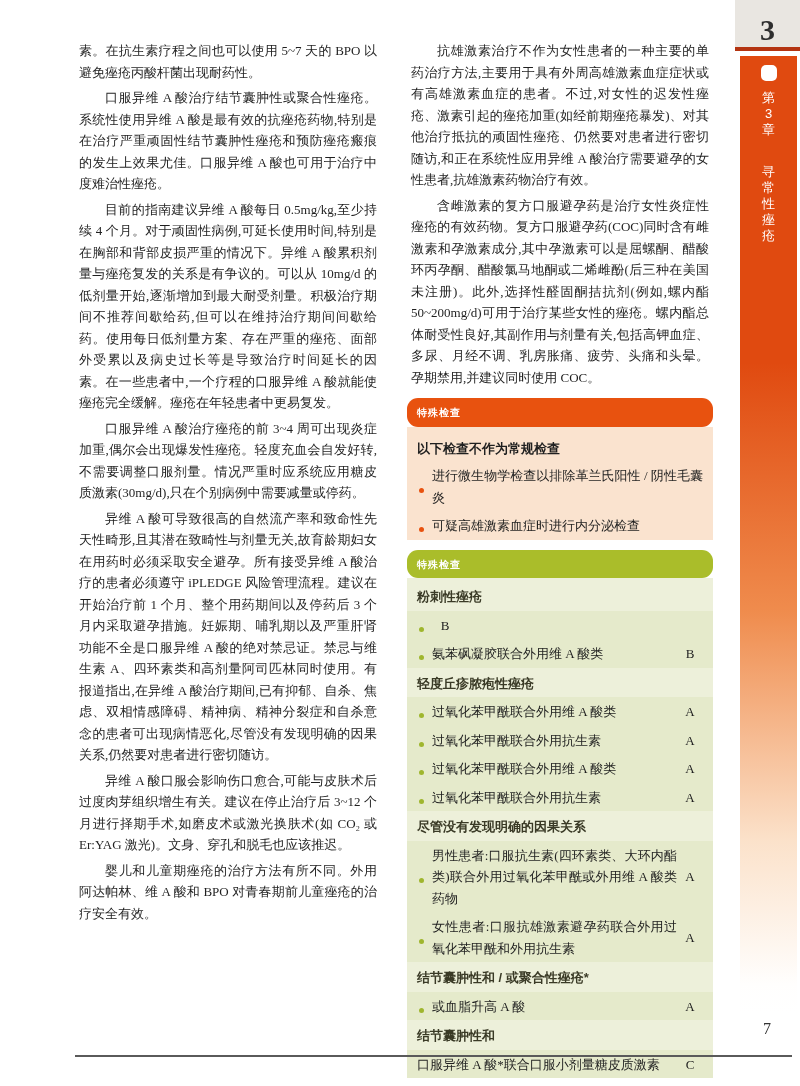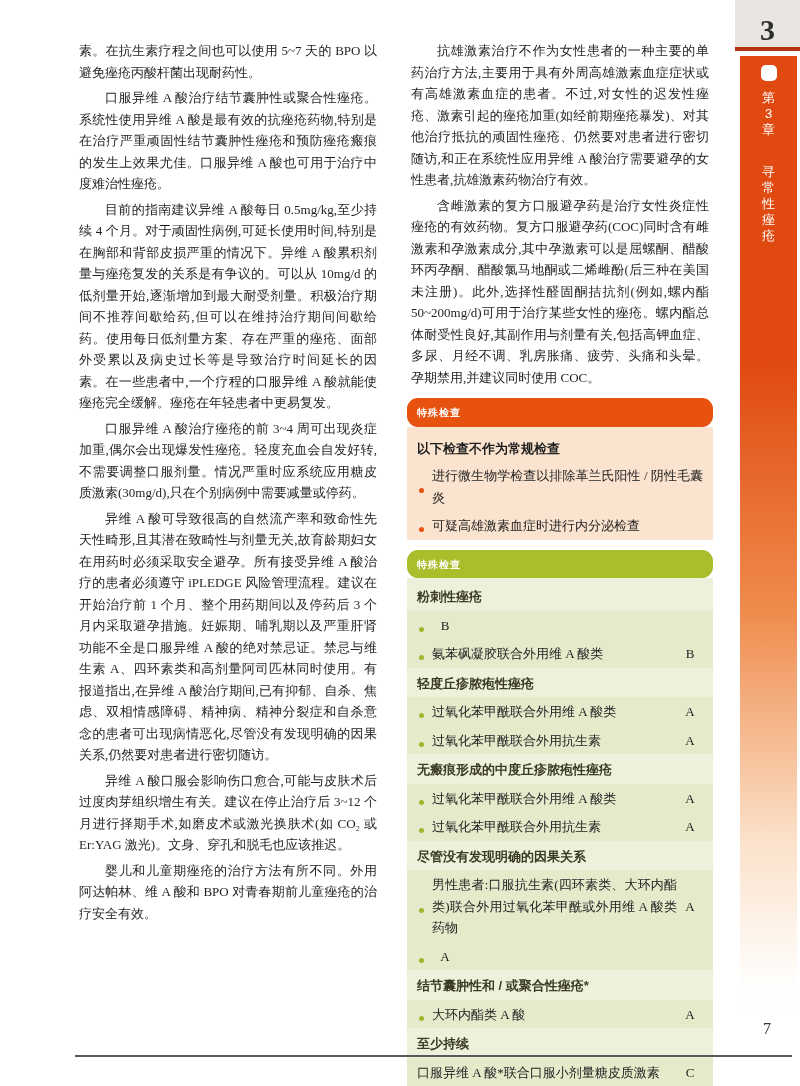--- a/index.html
+++ b/index.html
@@ -120,51 +120,51 @@
           <span class="dot"></span>
           <span class="itm-text">过氧化苯甲酰联合外用维 A 酸类</span>
           <span class="grade">A</span>
         </div>
         <div class="srow item-row">
           <span class="dot"></span>
           <span class="itm-text">过氧化苯甲酰联合外用抗生素</span>
           <span class="grade">A</span>
         </div>
 
-        <div class="heading-row">无瘢痕形成的中度丘疹脓疱性痤疮</div>
         <div class="srow item-row">
           <span class="dot"></span>
           <span class="itm-text">过氧化苯甲酰联合外用维 A 酸类</span>
           <span class="grade">A</span>
         </div>
         <div class="srow item-row">
           <span class="dot"></span>
           <span class="itm-text">过氧化苯甲酰联合外用抗生素</span>
           <span class="grade">A</span>
         </div>
 
         <div class="heading-row">尽管没有发现明确的因果关系</div>
         <div class="srow item-row">
           <span class="dot"></span>
           <span class="itm-text">男性患者:口服抗生素(四环素类、大环内酯类)联合外用过氧化苯甲酰或外用维 A 酸类药物</span>
           <span class="grade">A</span>
         </div>
         <div class="srow item-row">
           <span class="dot"></span>
+          <span class="itm-text">女性患者:口服抗雄激素避孕药联合外用过氧化苯甲酰和外用抗生素</span>
           <span class="grade">A</span>
         </div>
 
         <div class="heading-row">结节囊肿性和 / 或聚合性痤疮*</div>
         <div class="srow item-row">
           <span class="dot"></span>
-          <span class="itm-text">大环内酯类 A 酸</span>
+          <span class="itm-text">或血脂升高 A 酸</span>
           <span class="grade">A</span>
         </div>
 
-        <div class="heading-row">至少持续</div>
+        <div class="heading-row">结节囊肿性和</div>
         <div class="srow item-row">
 
           <span class="itm-text">口服异维 A 酸*联合口服小剂量糖皮质激素</span>
           <span class="grade">C</span>
         </div>
       </div>
     </div>
 
   </div>
 </div>

